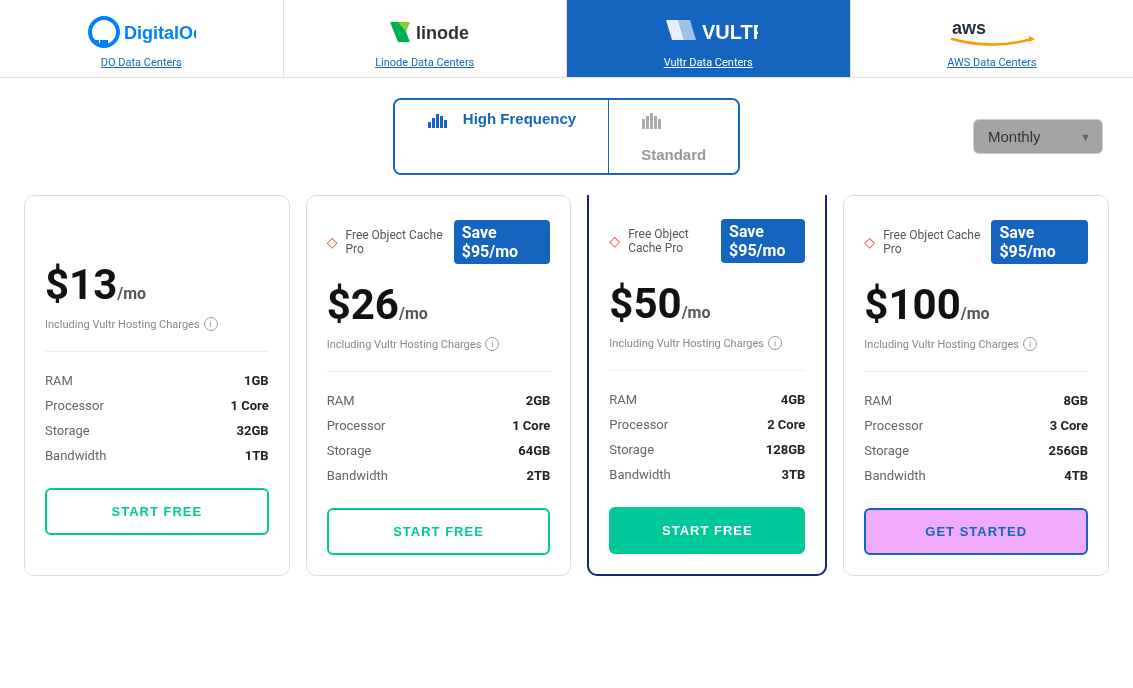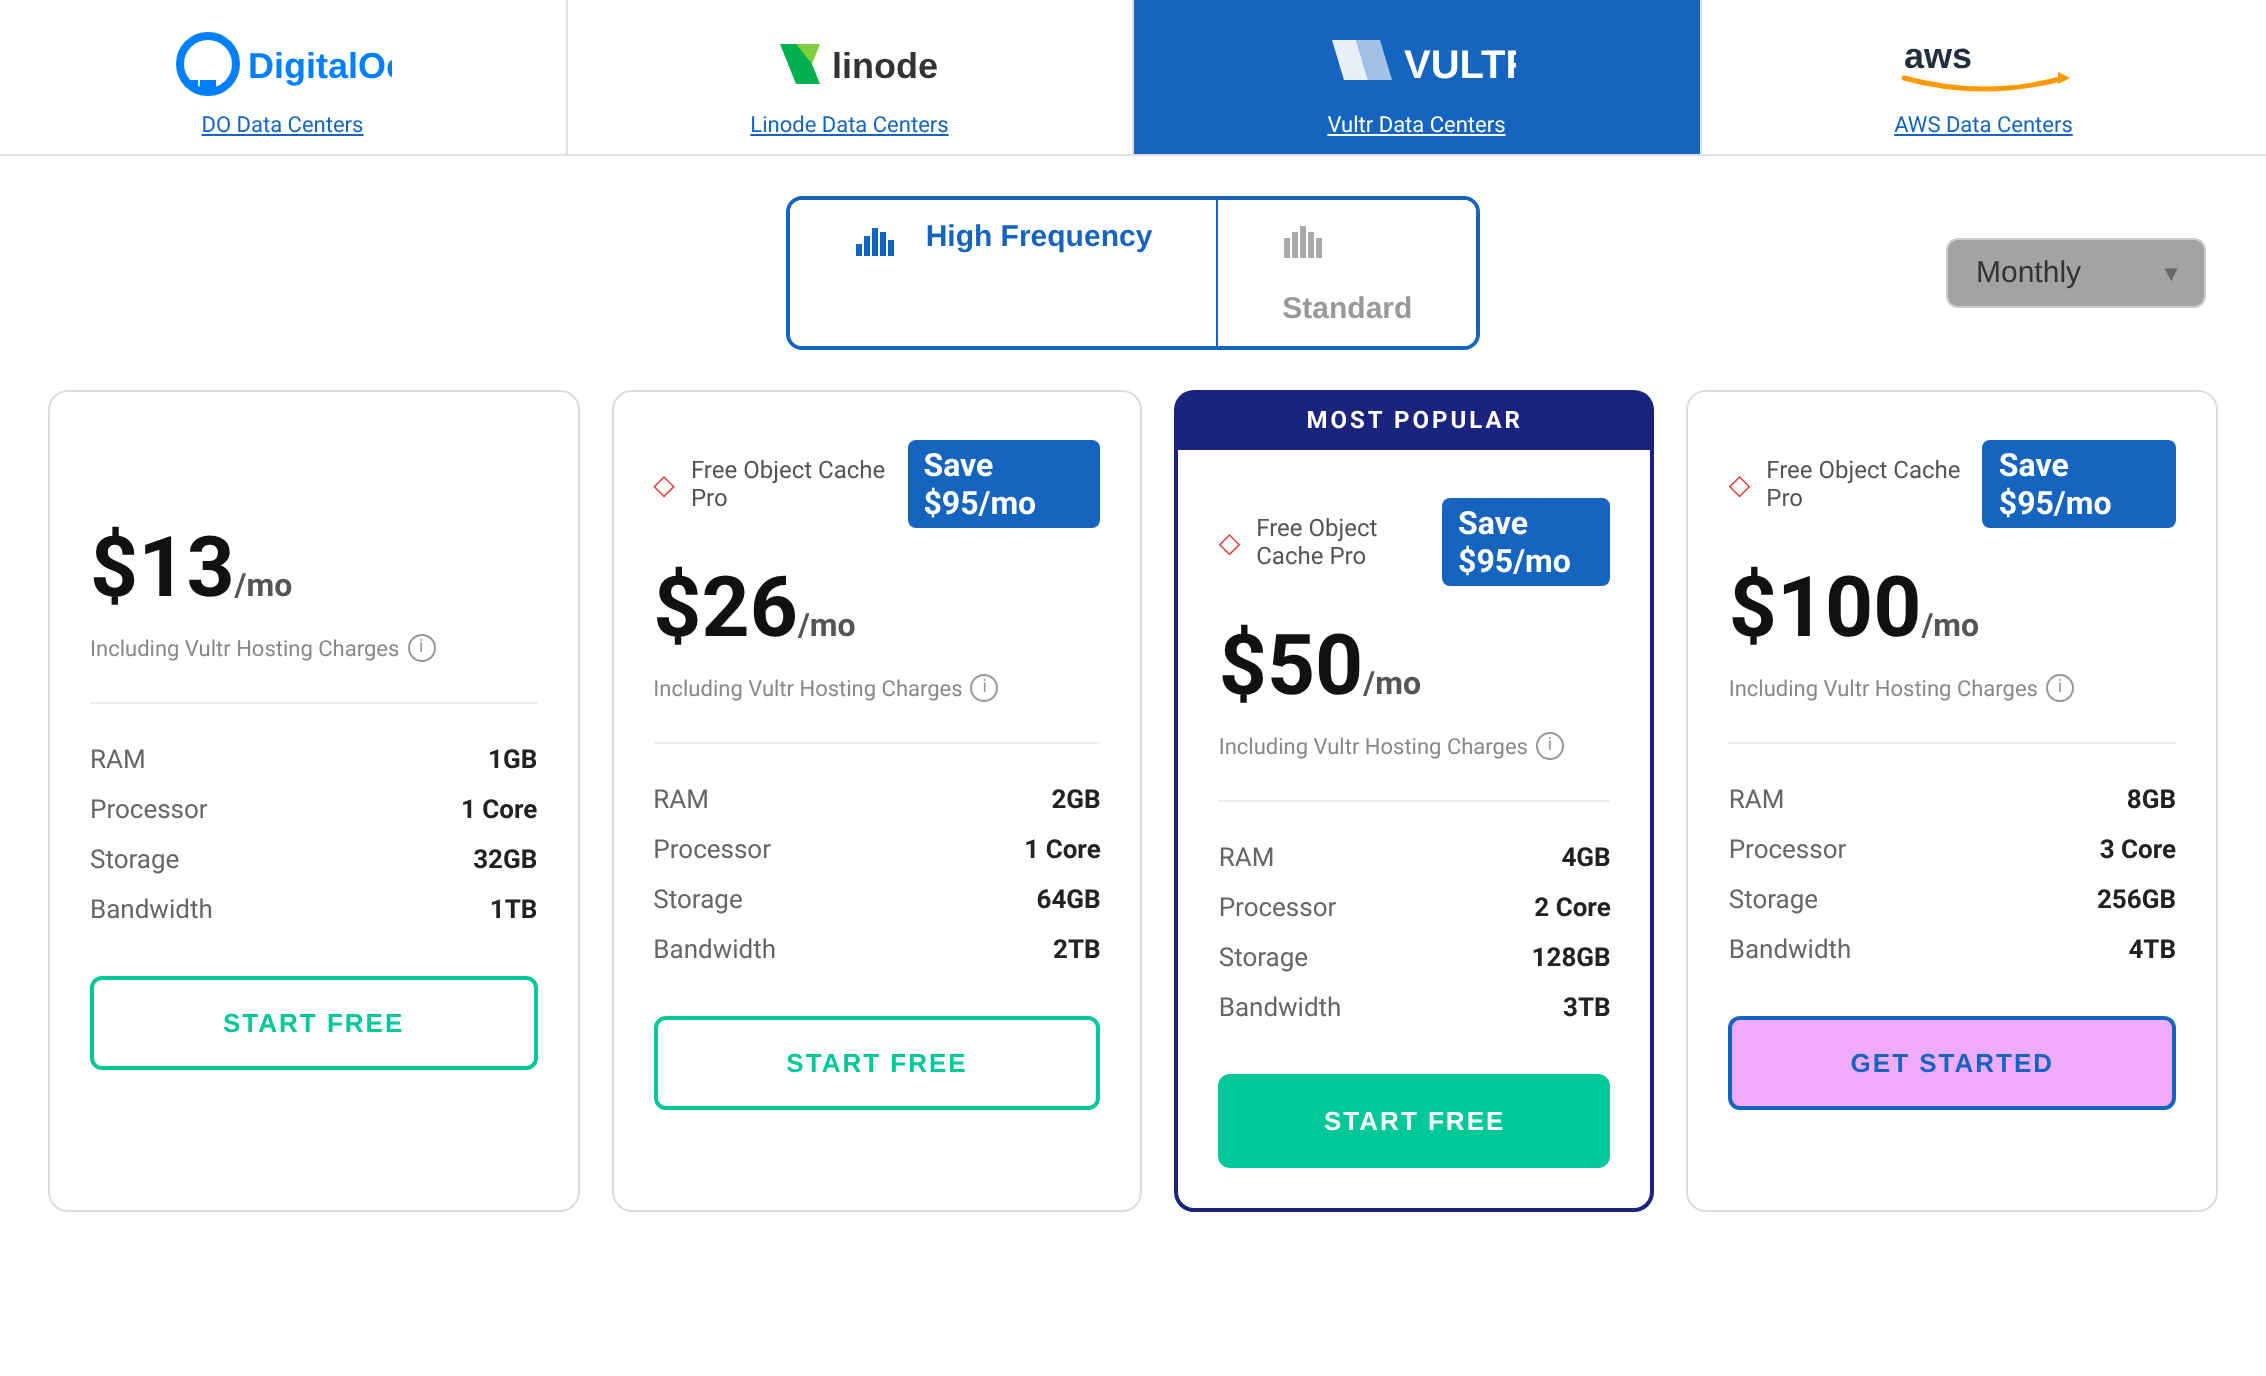--- a/index.html
+++ b/index.html
@@ -415,21 +415,20 @@
       </div>
       <div class="spec-row">
         <span class="spec-label">Bandwidth</span>
         <span class="spec-value">2TB</span>
       </div>
     </div>
     <button class="cta-btn outline">START FREE</button>
   </div>
 
   <div class="popular-wrapper">
-    <div class="most-popular-badge">MOST POPULAR</div>
     <div class="popular-card">
       <div class="badge-row">
         <span class="cache-icon">◇</span>
         <span class="badge-text">Free Object Cache Pro</span>
         <span class="save-badge">Save $95/mo</span>
       </div>
       <div class="price-row">
         <span class="price-amount">$50</span><span class="price-period">/mo</span>
       </div>
       <div class="hosting-note">

